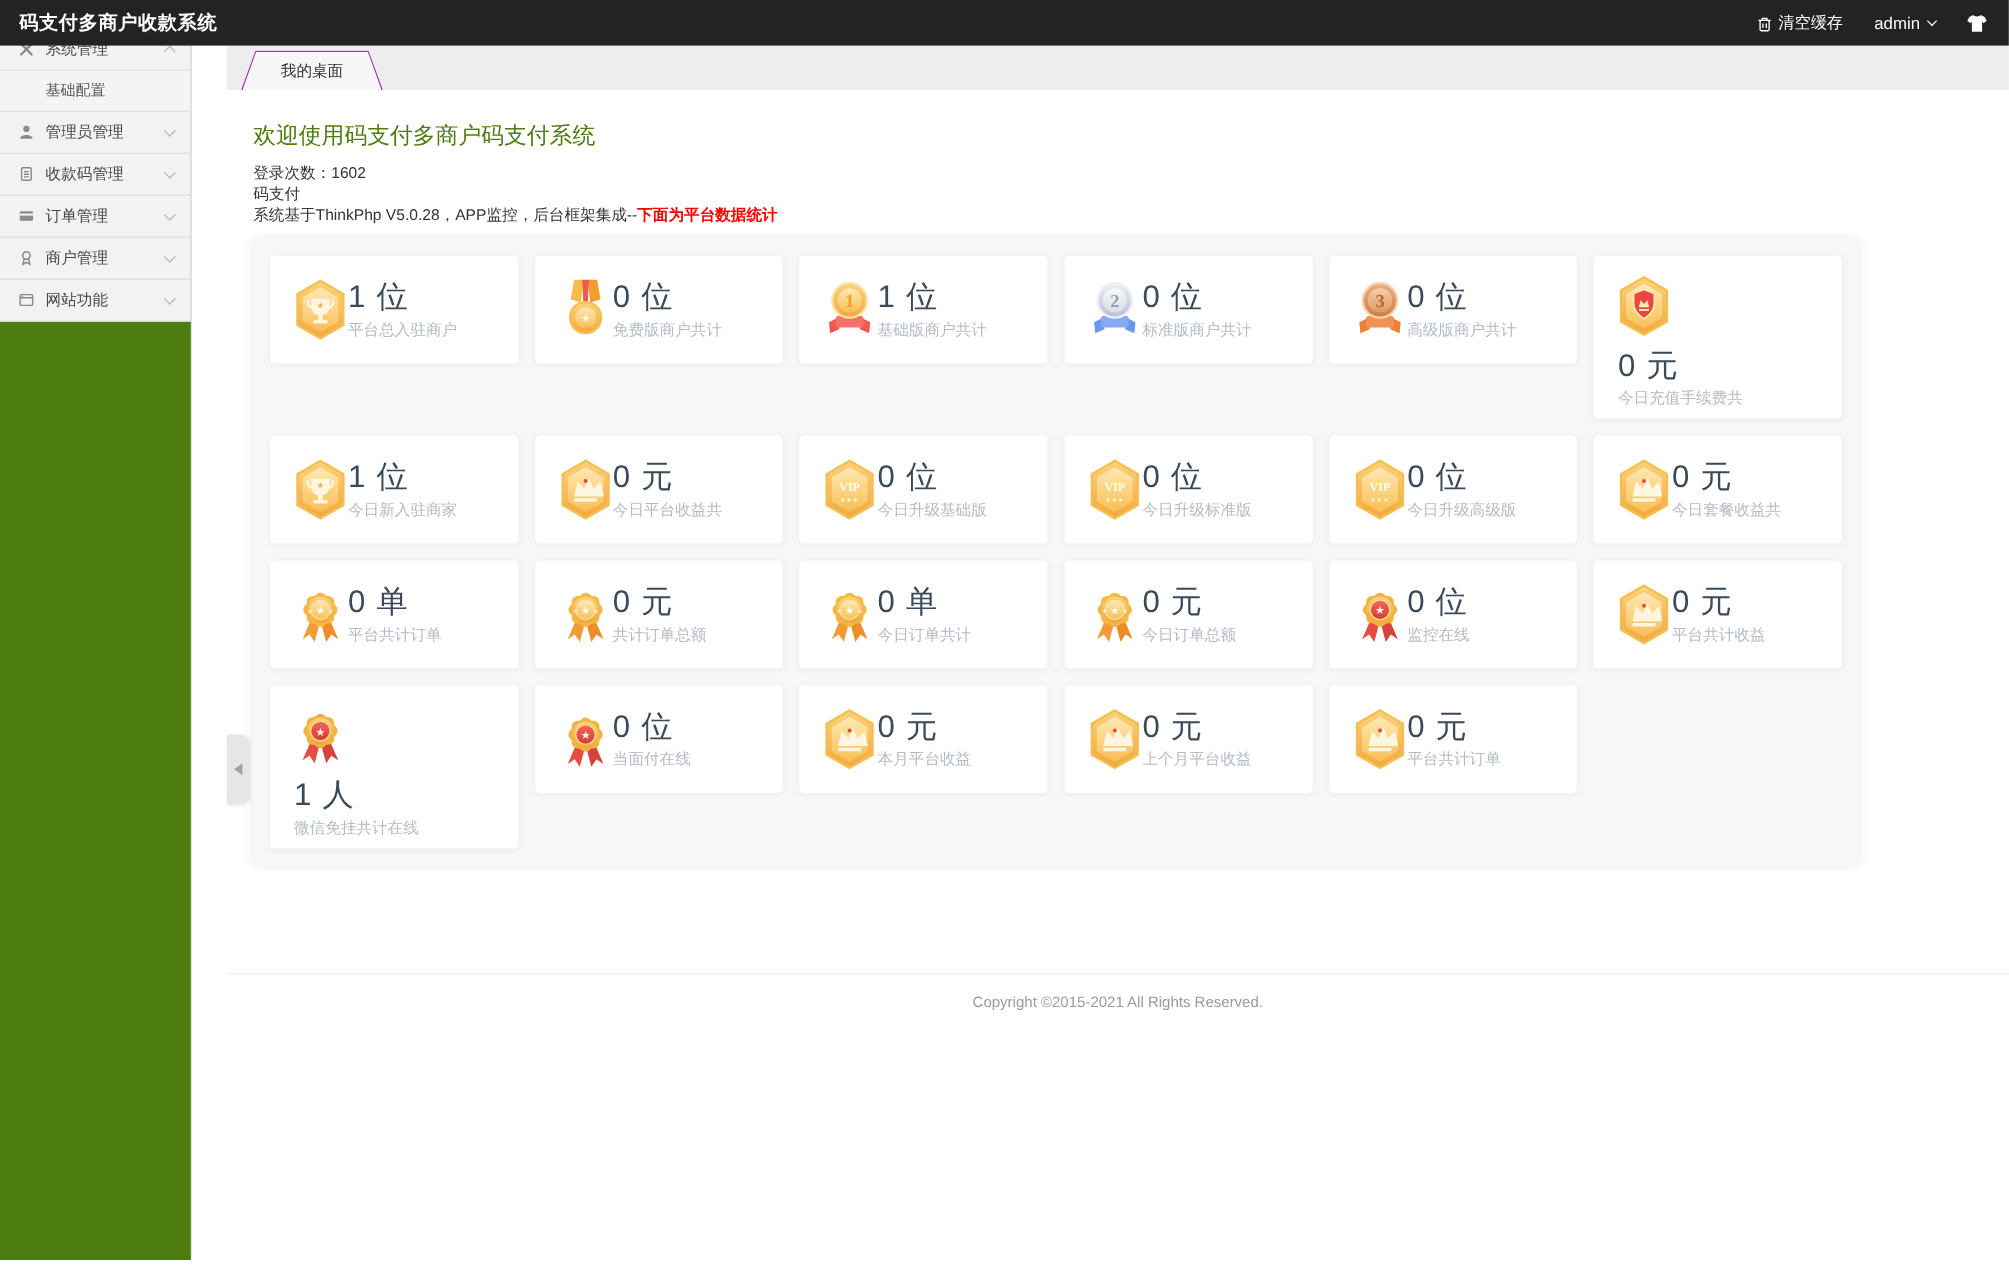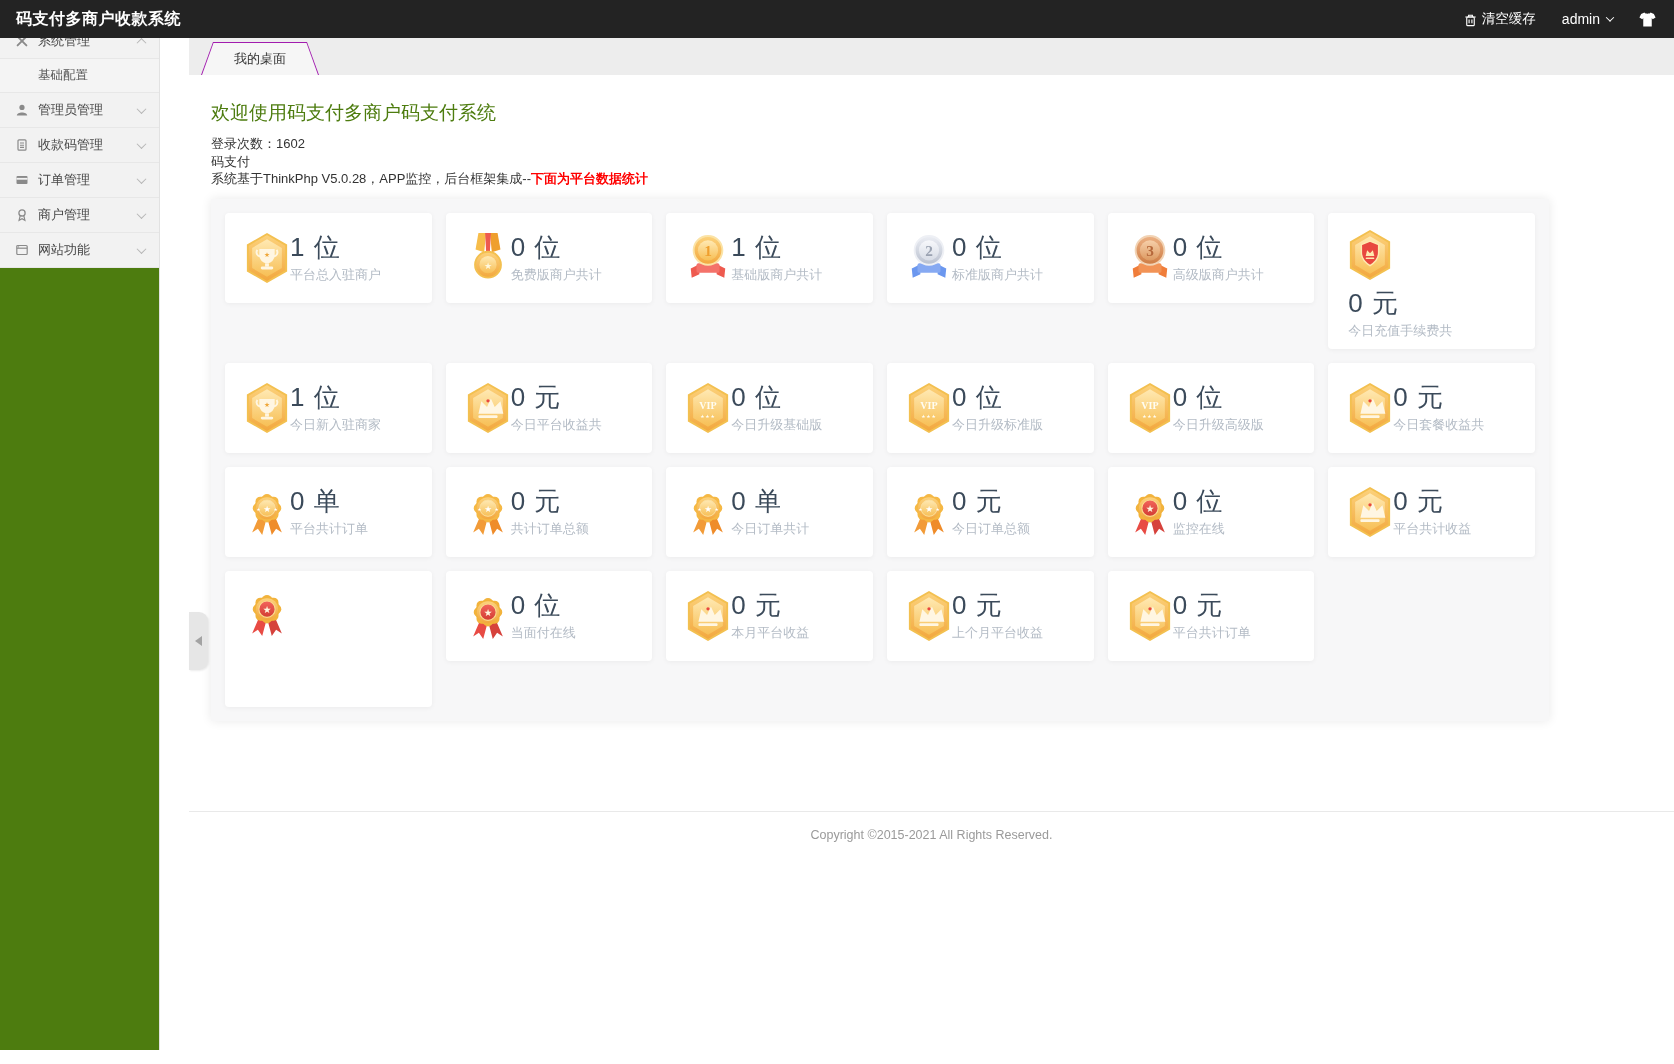--- a/index.html
+++ b/index.html
@@ -560,20 +560,24 @@
     </span>
   </div>
 
 
   <div class="card tall">
     <span class="card-icon">
             <svg viewBox="0 0 48 56">
               <use href="#rosette-red-icon"></use>
             </svg>
           </span>
+    <span class="card-text">
+      <span class="card-value">1 人</span>
+      <span class="card-label">微信免挂共计在线</span>
+    </span>
   </div>
 
   <div class="card">
     <span class="card-icon">
             <svg viewBox="0 0 48 56">
               <use href="#rosette-red-icon"></use>
             </svg>
           </span>
     <span class="card-text">
       <span class="card-value">0 位</span>

